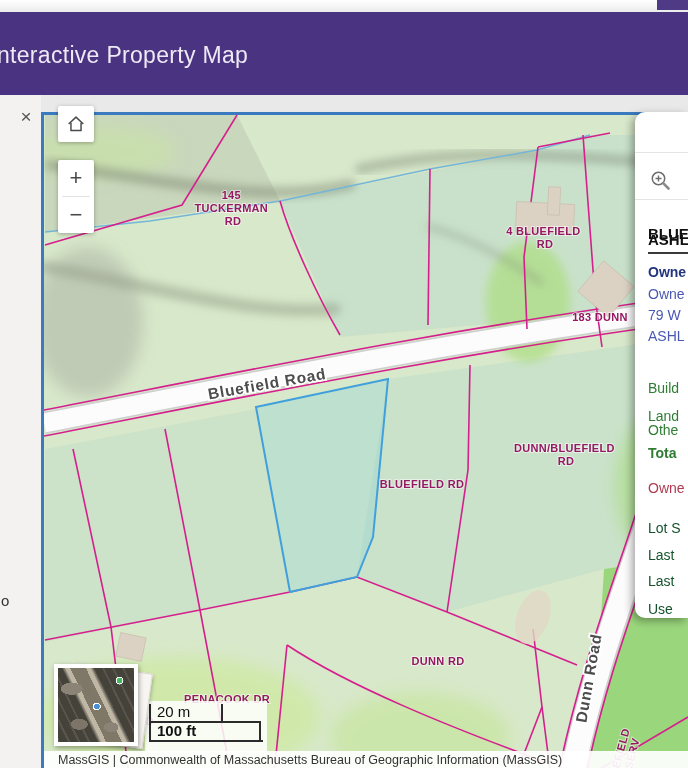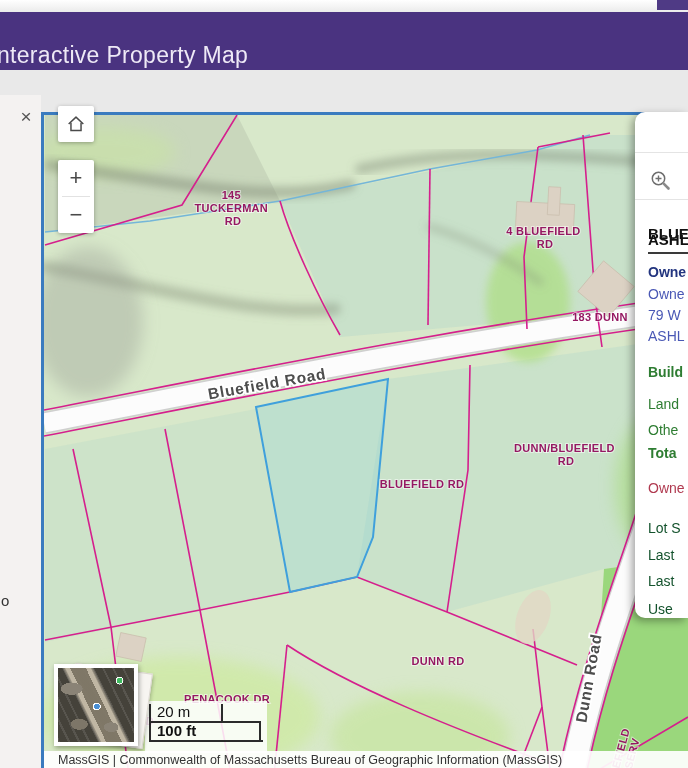--- a/index.html
+++ b/index.html
@@ -5,21 +5,21 @@
   html,body{margin:0;padding:0;}
   body{
     width:688px;height:768px;position:relative;overflow:hidden;
     font-family:"Liberation Sans",sans-serif;background:#e9e9e9;
   }
   
   .top-strip{position:absolute;left:0;top:0;width:688px;height:12px;
     background:linear-gradient(#ffffff,#ebebeb);border-bottom:1px solid #d6d6d6;}
   .top-accent{position:absolute;left:657px;top:0;width:31px;height:10px;background:var(--topstrip-accent);}
   .red-fragment{position:absolute;left:0;top:96px;width:9px;height:14px;background:#6f2030;}
-  .header{position:absolute;left:0;top:12px;width:688px;height:58px;background:var(--header-bg);}
+  .header{position:absolute;left:0;top:12px;width:688px;height:83px;background:var(--header-bg);}
   .header-title{position:absolute;left:-3px;top:30px;color:#eee9f6;font-size:23px;
     font-weight:500;letter-spacing:.3px;white-space:nowrap;}
   
   .sidebar{position:absolute;left:0;top:95px;width:41px;height:673px;background:#f4f2f1;}
   .sidebar-close{position:absolute;left:15px;top:106px;width:22px;height:22px;
     color:#555;font-size:19px;line-height:22px;text-align:center;cursor:pointer;}
   .sidebar-fragment{position:absolute;left:1px;top:592px;font-size:15px;color:#333;}
   
   .map-wrap{position:absolute;left:41px;top:112px;width:647px;height:673px;
     border-left:3px solid var(--map-border);border-top:3px solid var(--map-border);box-sizing:border-box;}
@@ -241,22 +241,22 @@
       <line x1="15.2" y1="15.2" x2="20.5" y2="20.5" stroke="#8a8a8a" stroke-width="2.6" stroke-linecap="round"></line>
     </svg>
   </div>
   <div class="prow ptitle" style="top:98px;margin-top:15px;">BLUE</div>
   <div class="prow ptitle" style="top:119px;">ASHL</div>
   <div class="prule" style="top:140px;"></div>
   <div class="prow p-owner-head" style="top:152px;">Owne</div>
   <div class="prow p-link" style="top:174px;">Owne</div>
   <div class="prow p-link" style="top:195px;">79 W</div>
   <div class="prow p-link" style="top:216px;">ASHL</div>
-  <div class="prow p-green" style="top:252px;font-weight:bold;">Build</div>
-  <div class="prow p-green" style="top:284px;">Land</div>
+  <div class="prow p-green" style="top:268px;">Build</div>
+  <div class="prow p-green" style="top:296px;">Land</div>
   <div class="prow p-green" style="top:310px;">Othe</div>
   <div class="prow p-green-b" style="top:333px;">Tota</div>
   <div class="prow p-red" style="top:368px;">Owne</div>
   <div class="prow" style="top:408px;">Lot S</div>
   <div class="prow" style="top:435px;">Last</div>
   <div class="prow" style="top:461px;">Last</div>
   <div class="prow" style="top:489px;">Use</div>
 </div>
 
 </body></html>

